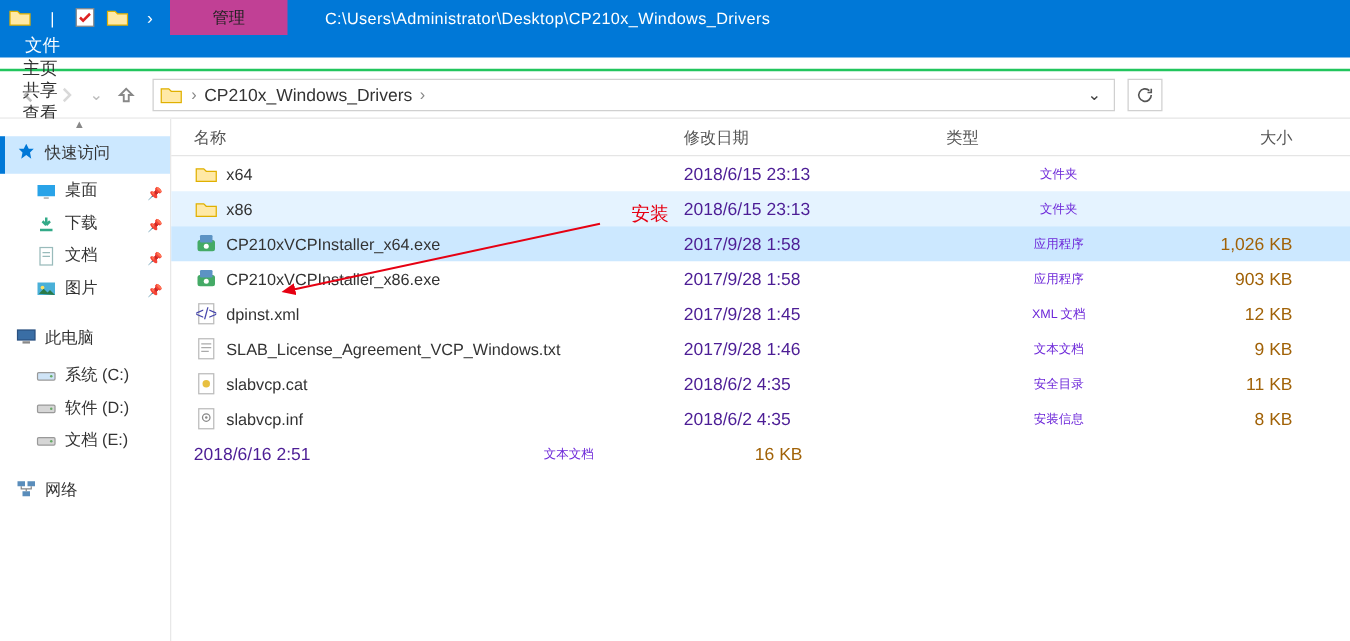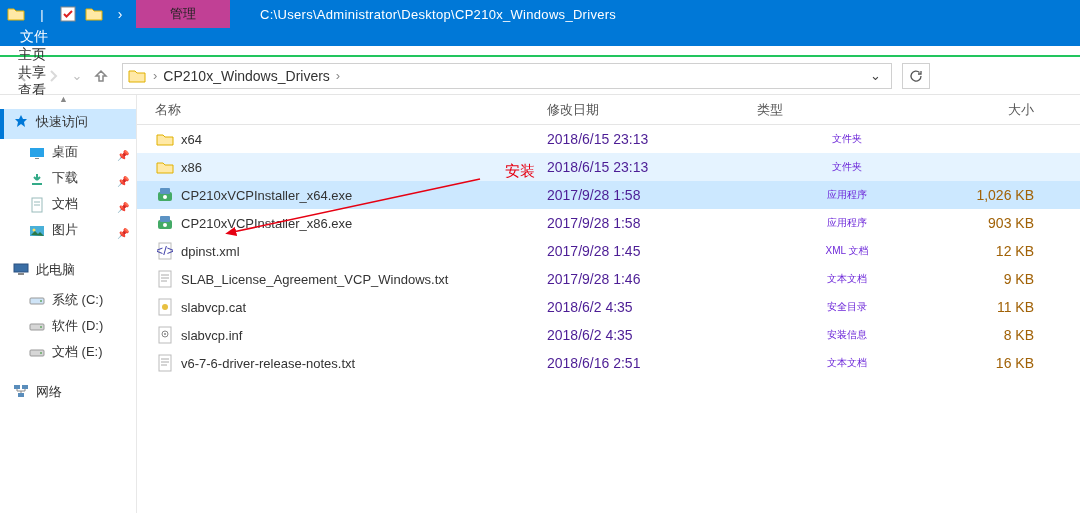--- a/index.html
+++ b/index.html
@@ -361,31 +361,20 @@
                 <circle cx="8" cy="8" r="1" fill="#888"></circle>
               </svg>
             </span>
             <span>slabvcp.inf</span>
           </div>
           <div class="fdate">2018/6/2 4:35</div>
           <div class="ftype">安装信息</div>
           <div class="fsize">8 KB</div>
         </div>
         <div class="filerow ">
-          <div class="fname">
-            <span class="ficon">
-              <svg width="16" height="18" viewBox="0 0 16 18">
-                <rect x="2" y="1" width="12" height="16" fill="#fff" stroke="#bbb"></rect>
-                <line x1="4" y1="5" x2="12" y2="5" stroke="#aaa"></line>
-                <line x1="4" y1="8" x2="12" y2="8" stroke="#aaa"></line>
-                <line x1="4" y1="11" x2="10" y2="11" stroke="#aaa"></line>
-              </svg>
-            </span>
-            <span>v6-7-6-driver-release-notes.txt</span>
-          </div>
           <div class="fdate">2018/6/16 2:51</div>
           <div class="ftype">文本文档</div>
           <div class="fsize">16 KB</div>
         </div>
       </div>
   </div>
 </div>
 
 <div class="annotation" style="left:477px; top:162px;">安装</div>
 <svg class="arrow" style="left:225px; top:174px;" width="270" height="64">

